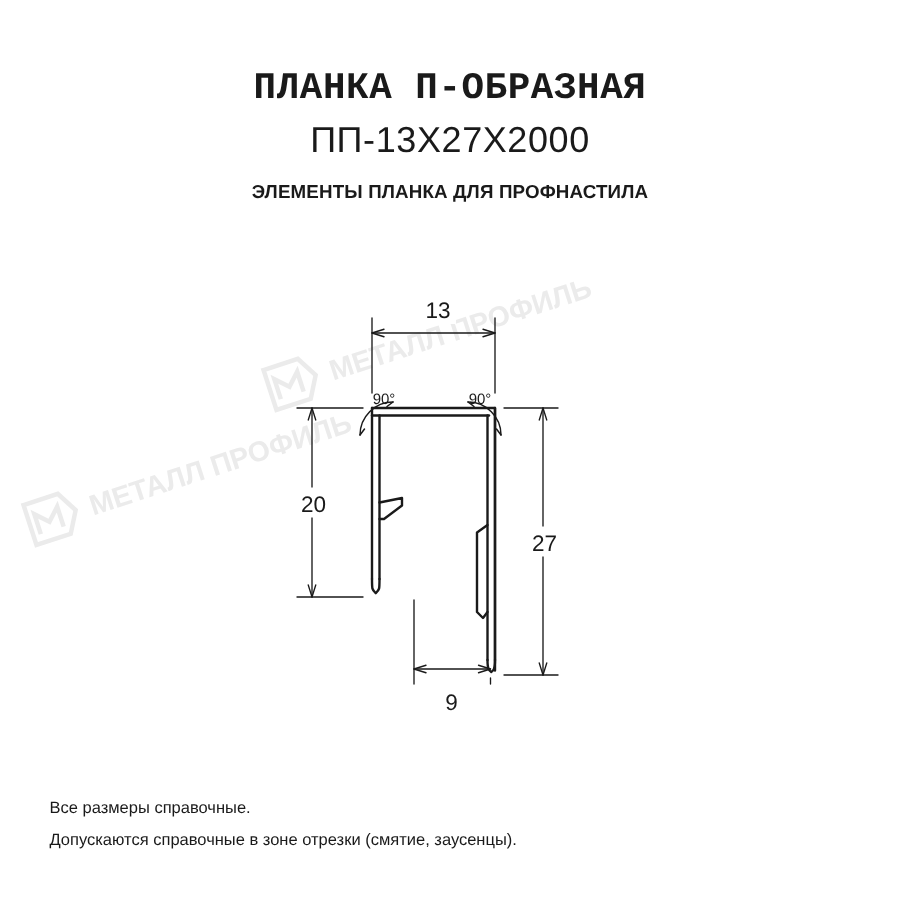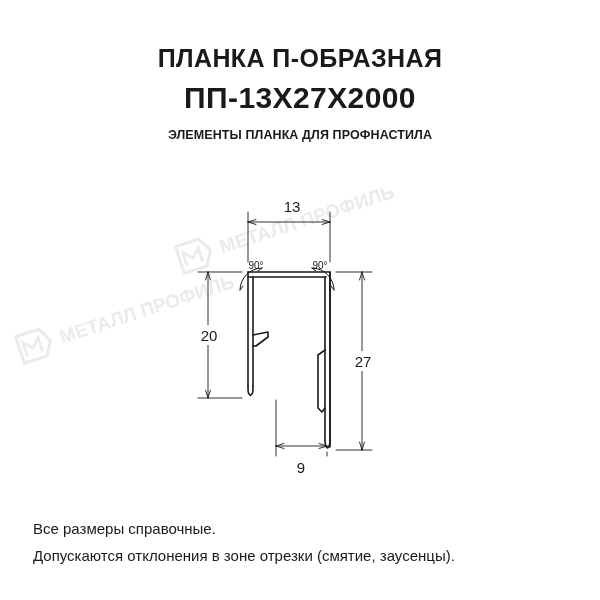--- a/index.html
+++ b/index.html
@@ -24,24 +24,25 @@
     left: 0;
     width: 600px;
     text-align: center;
   }
   .title-1 {
     font-size: 25px;
     font-weight: bold;
     letter-spacing: 0.4px;
     line-height: 1.18;
     white-space: nowrap;
+    font-family: Liberation Mono, monospace;
   }
   .title-2 {
-    font-size: 30px;
-    font-weight: bold;
+    font-size: 24px;
+    font-weight: normal;
     letter-spacing: 0.4px;
     line-height: 1.18;
     margin-top: 6px;
     white-space: nowrap;
   }
   .subtitle {
     font-size: 12.5px;
     font-weight: bold;
     margin-top: 13px;
     letter-spacing: 0.1px;
@@ -61,21 +62,21 @@
     left: 0;
     width: 600px;
     height: 340px;
     pointer-events: none;
   }
   
   .footer {
     position: absolute;
     left: 33px;
     bottom: 30px;
-    font-size: 15px;
+    font-size: 11px;
     line-height: 1.85;
     color: #1a1a1a;
     margin-top: 38px;
   }
 </style>
 </head>
 <body>
 
 <div class="page">
 
@@ -181,16 +182,16 @@
 
       <g fill="#1a1a1a" font-family="Liberation Sans, sans-serif" font-size="10">
         <text x="256" y="119" text-anchor="middle">90°</text>
         <text x="320" y="119" text-anchor="middle">90°</text>
       </g>
     </svg>
   </div>
 
   <div class="footer">
     <div>Все размеры справочные.</div>
-    <div>Допускаются отклонения в зоне отрезки (смятие, заусенцы).</div>
+    <div>Допускаются справочные в зоне отрезки (смятие, заусенцы).</div>
   </div>
 
 </div>
 
 </body></html>

